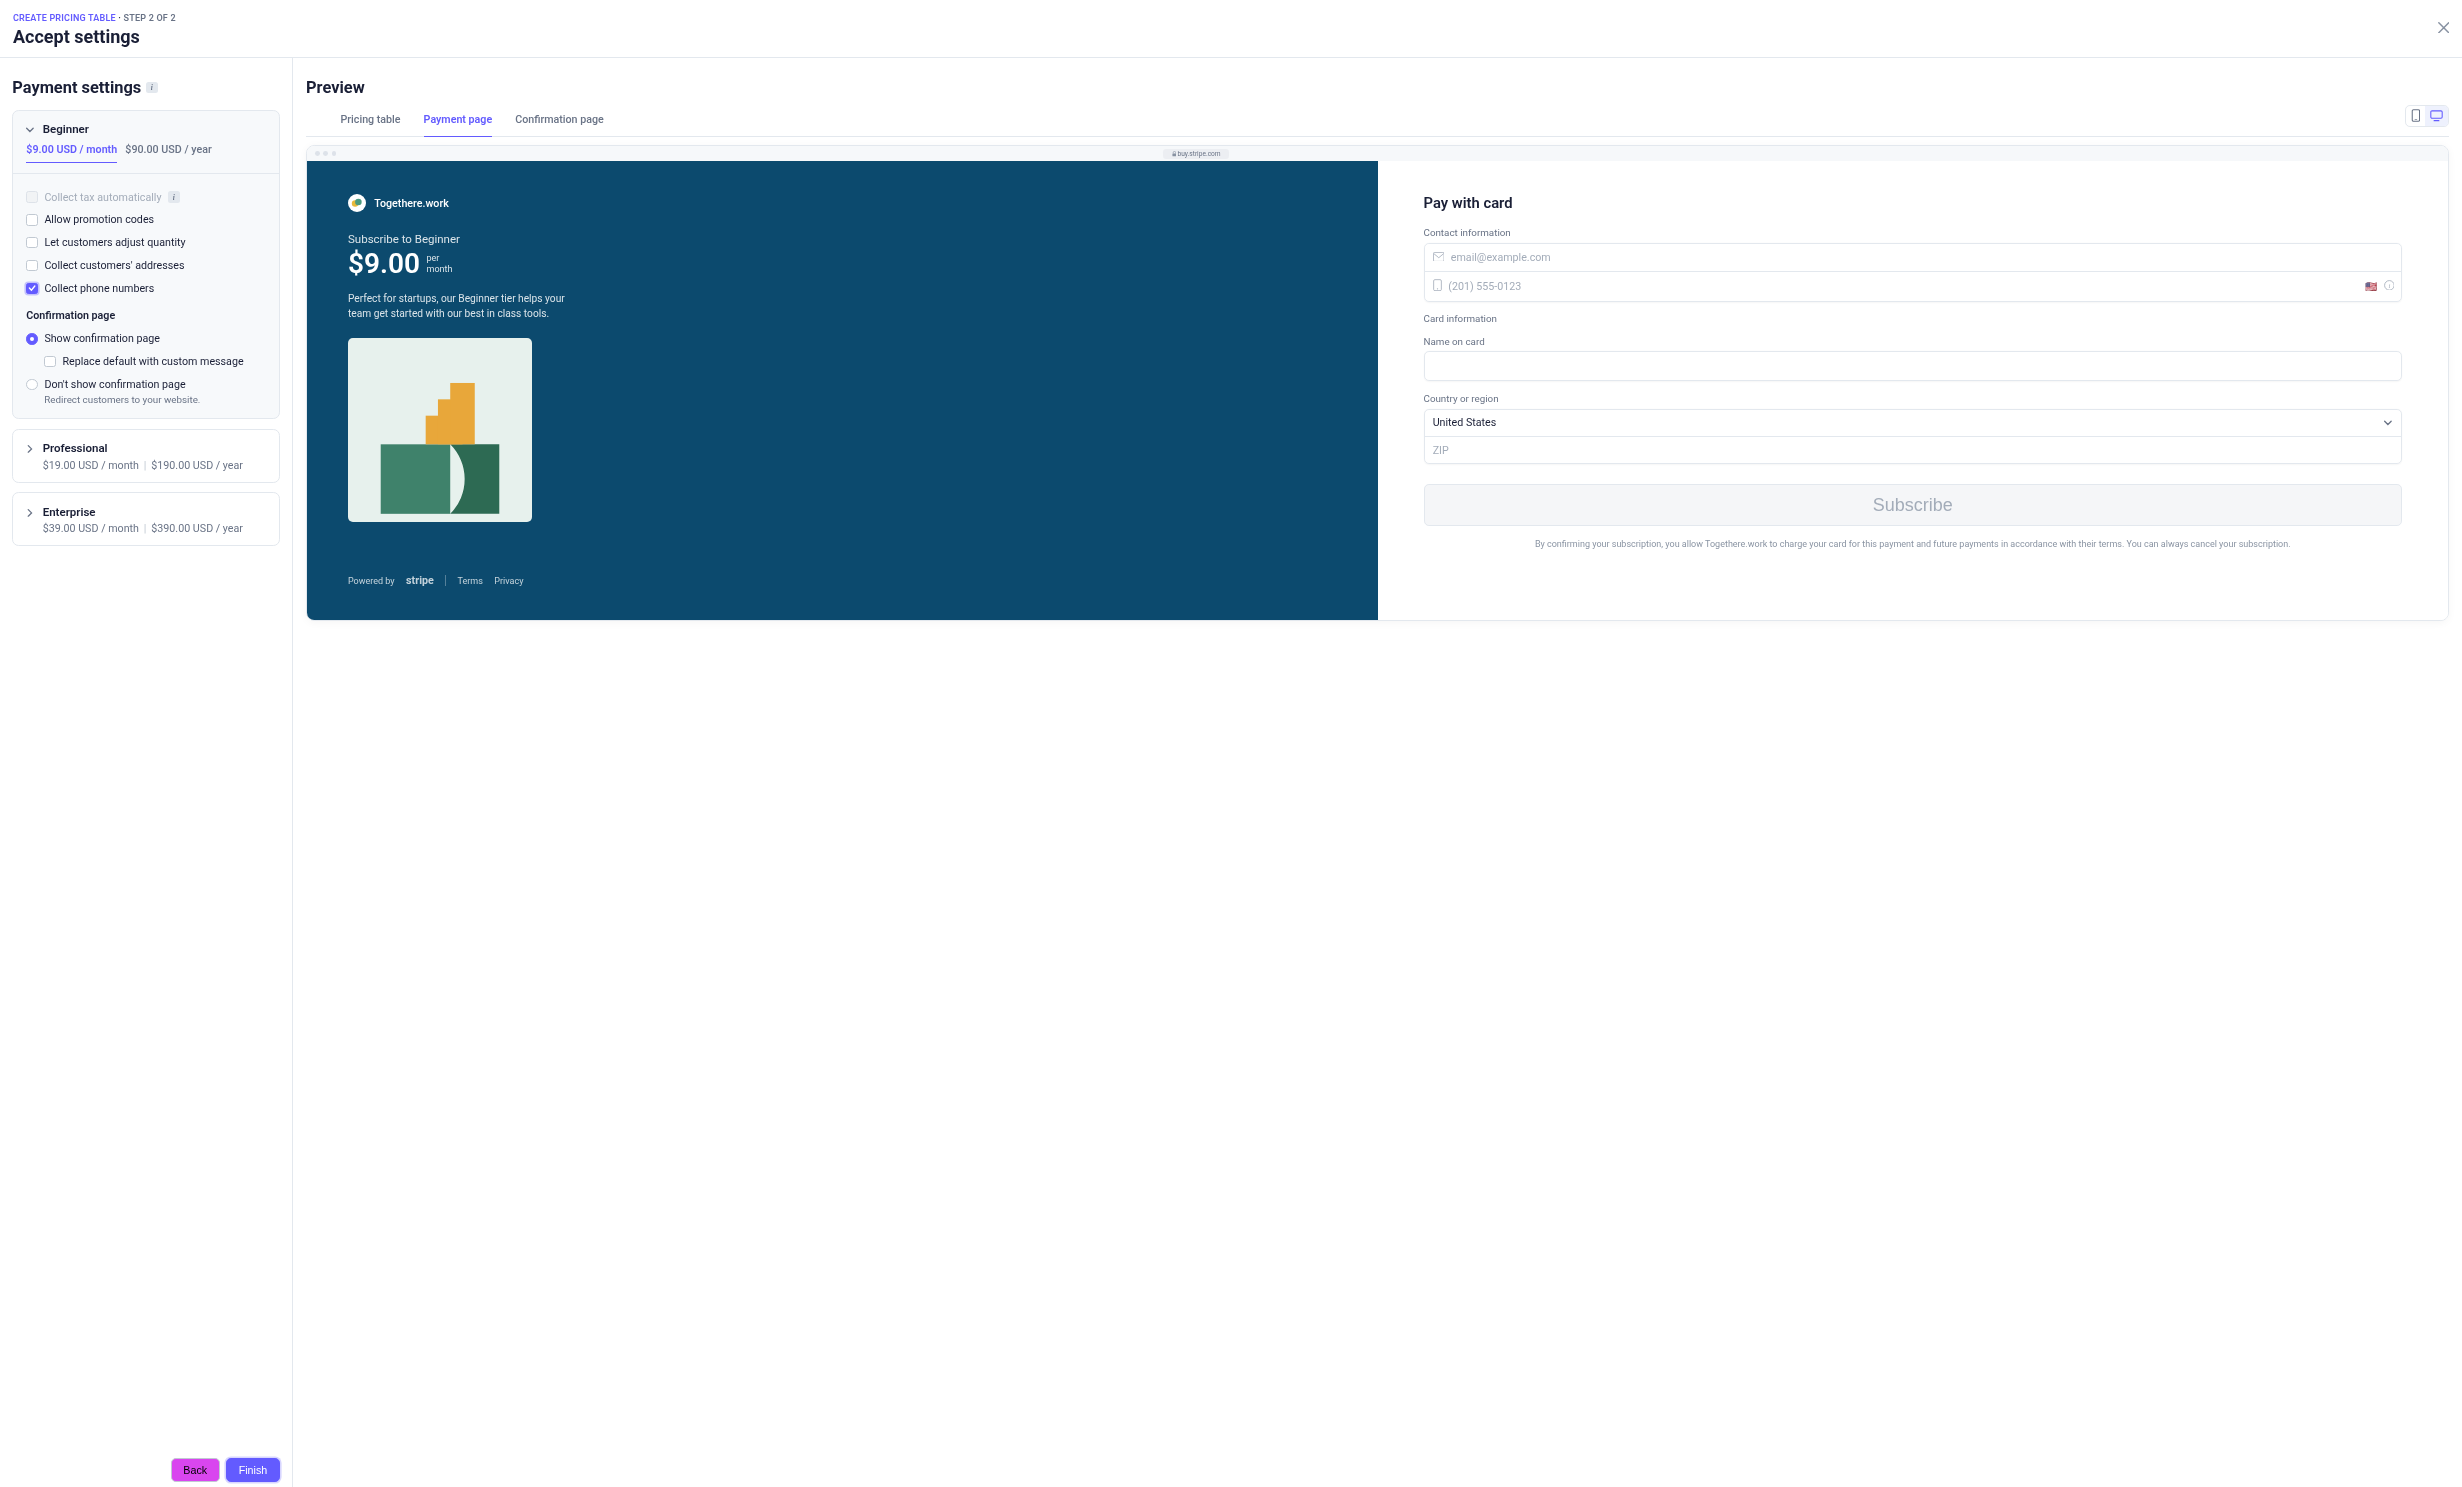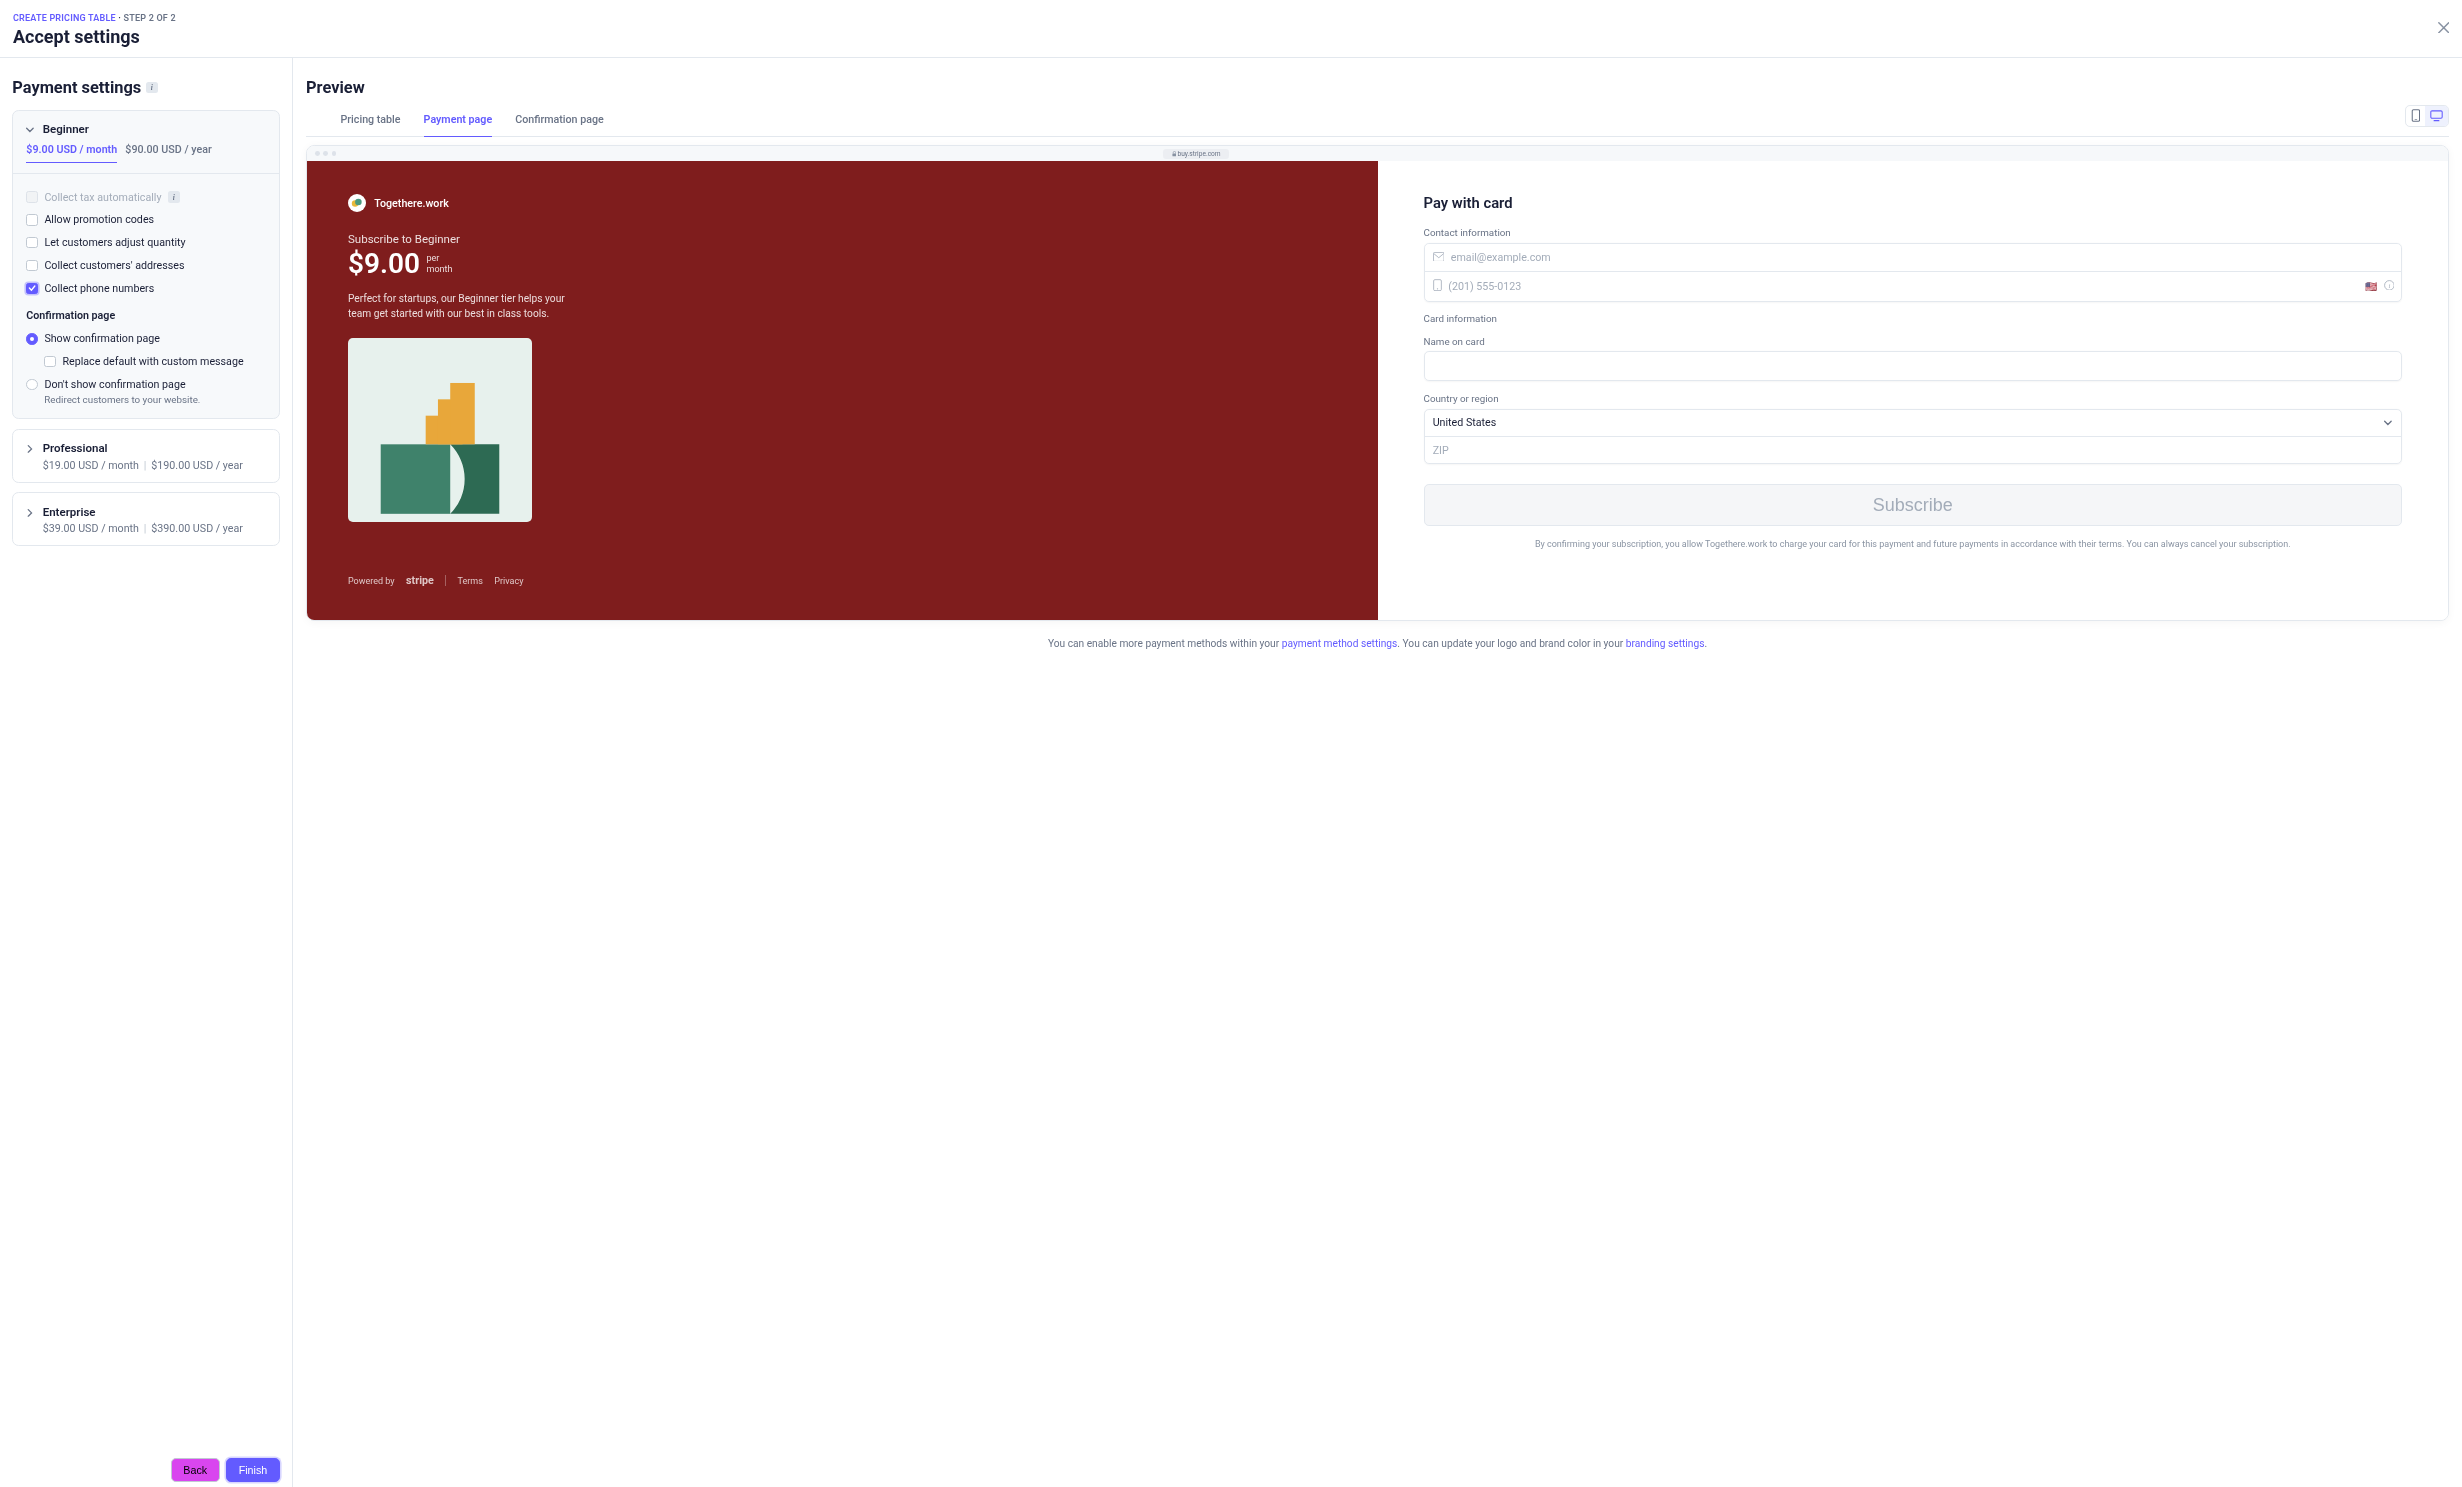--- a/index.html
+++ b/index.html
@@ -290,21 +290,21 @@
     display: flex;
     gap: 1px;
     align-items: center;
   }
   .checkout-split {
     display: flex;
     min-height: 459px;
   }
   .checkout-left {
     width: 50%;
-    background: #7f1d1d;
+    background: #0c4a6e;
     padding: 33px 41px;
     color: #fff;
     display: flex;
     flex-direction: column;
   }
   .merchant-row {
     display: flex;
     align-items: center;
     gap: 8.2px;
     margin-bottom: 19.7px;
@@ -682,18 +682,15 @@
               <span class="ph">ZIP</span>
             </div>
           </div>
 
           <button class="subscribe-btn">Subscribe</button>
           <div class="terms-text">By confirming your subscription, you allow Togethere.work to charge your card for this payment and future payments in accordance with their terms. You can always cancel your subscription.</div>
         </div>
       </div>
     </div>
 
-    <div class="footer-note">
-      <span>You can enable more payment methods within your </span><span class="link">payment method settings</span><span>. You can update your logo and brand color in your </span><span class="link">branding settings</span><span>.</span>
-    </div>
   </div>
 </div>
 
 
 </body></html>

